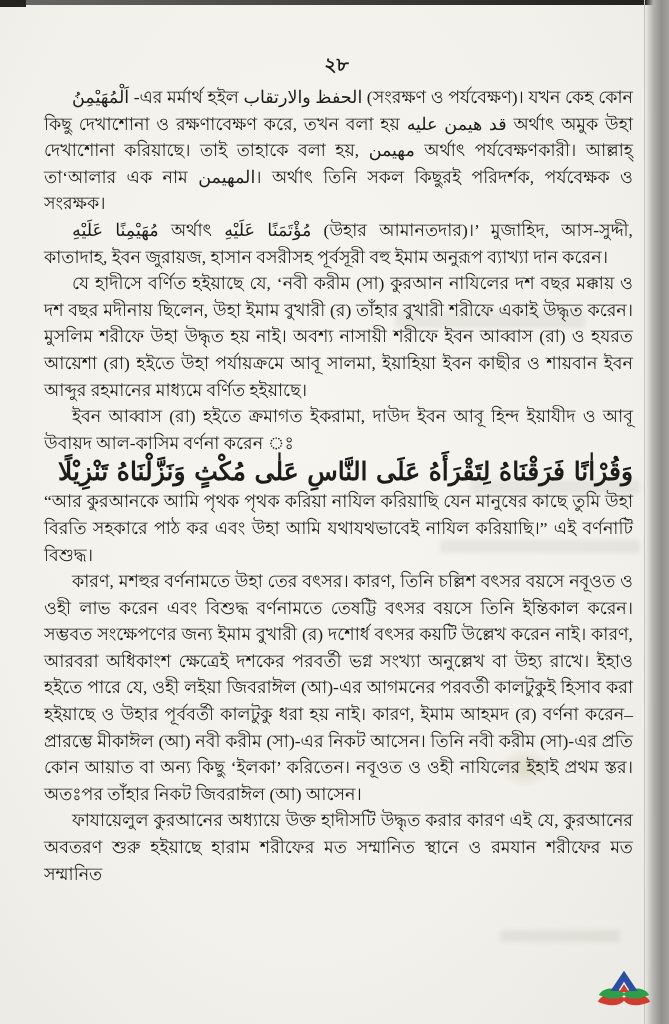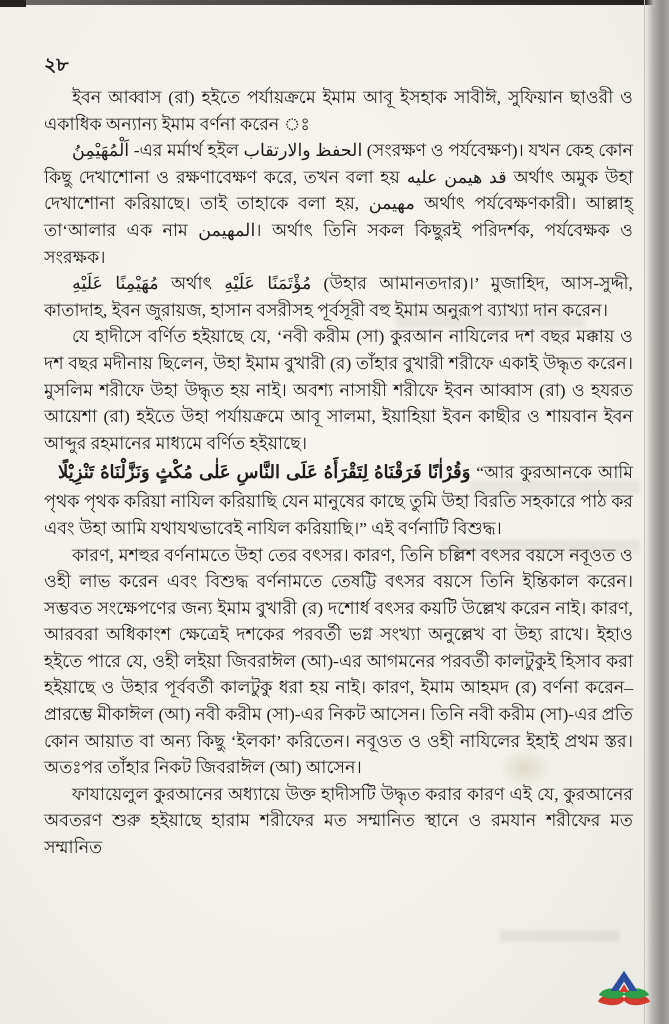--- a/index.html
+++ b/index.html
@@ -31,34 +31,34 @@
     filter:blur(2px);border-radius:4px;pointer-events:none;
   }
   .stain{
     position:absolute;width:54px;height:40px;border-radius:50%;
     background:radial-gradient(ellipse,rgba(205,198,170,0.55),rgba(205,198,170,0) 70%);
     pointer-events:none;
   }
   
   .hdr{
     position:absolute;top:50px;left:44px;right:40px;
-    display:flex;justify-content:space-between;align-items:baseline;
+    display:flex;justify-content:center;align-items:baseline;
     font-size:19px;font-weight:bold;
   }
   
   .body-text{
     position:absolute;top:84px;left:44px;right:36px;
   }
   .para{
     margin:0;text-indent:28px;
     font-size:17.5px;line-height:26.6px;
     text-align:justify;font-weight:500;
   }
   .para.ayah{ text-indent:14px; }
-  .ar{ font-size:18px;line-height:32px;font-weight:bold;white-space:nowrap; }
+  .ar{ font-size:25px;line-height:32px;font-weight:bold;white-space:nowrap; }
   
   .logo{ position:absolute;right:16px;bottom:6px;width:58px;height:50px; }
 </style>
 </head>
 <body>
 
 <div id="scan">
 
   <div class="top-edge"></div>
   <div class="left-corner-mark"></div>
@@ -68,24 +68,24 @@
   <div class="bleed" style="left:470px;top:480px;width:170px;height:14px;"></div>
   <div class="bleed" style="left:440px;top:540px;width:200px;height:13px;"></div>
   <div class="bleed" style="left:500px;top:930px;width:120px;height:12px;"></div>
   <div class="stain" style="left:498px;top:748px;"></div>
 
   <div class="hdr">
     <span>২৮</span>
   </div>
 
   <div class="body-text">
-    <p class="para">ইবন আব্বাস (রা) হইতে পর্যায়ক্রমে ইমাম আবূ ইসহাক সাবীঈ, সুফিয়ান ছাওরী ও একাধিক অন্যান্য ইমাম বর্ণনা করেন ঃ</p>
     <p class="para">اَلْمُهَيْمِنُ -এর মর্মার্থ হইল الحفظ والارتقاب (সংরক্ষণ ও পর্যবেক্ষণ)। যখন কেহ কোন কিছু দেখাশোনা ও রক্ষণাবেক্ষণ করে, তখন বলা হয় قد هيمن عليه অর্থাৎ অমুক উহা দেখাশোনা করিয়াছে। তাই তাহাকে বলা হয়, مهيمن অর্থাৎ পর্যবেক্ষণকারী। আল্লাহ্ তা‘আলার এক নাম المهيمن। অর্থাৎ তিনি সকল কিছুরই পরিদর্শক, পর্যবেক্ষক ও সংরক্ষক।</p>
     <p class="para">مُهَيْمِنًا عَلَيْهِ অর্থাৎ مُؤْتَمَنًا عَلَيْهِ (উহার আমানতদার)।’ মুজাহিদ, আস-সুদ্দী, কাতাদাহ, ইবন জুরায়জ, হাসান বসরীসহ পূর্বসূরী বহু ইমাম অনুরূপ ব্যাখ্যা দান করেন।</p>
     <p class="para">যে হাদীসে বর্ণিত হইয়াছে যে, ‘নবী করীম (সা) কুরআন নাযিলের দশ বছর মক্কায় ও দশ বছর মদীনায় ছিলেন, উহা ইমাম বুখারী (র) তাঁহার বুখারী শরীফে একাই উদ্ধৃত করেন। মুসলিম শরীফে উহা উদ্ধৃত হয় নাই। অবশ্য নাসায়ী শরীফে ইবন আব্বাস (রা) ও হযরত আয়েশা (রা) হইতে উহা পর্যায়ক্রমে আবূ সালমা, ইয়াহিয়া ইবন কাছীর ও শায়বান ইবন আব্দুর রহমানের মাধ্যমে বর্ণিত হইয়াছে।</p>
+    <p class="para">ইবন আব্বাস (রা) হইতে ক্রমাগত ইকরামা, দাউদ ইবন আবূ হিন্দ ইয়াযীদ ও আবূ উবায়দ আল-কাসিম বর্ণনা করেন ঃ</p>
     <p class="para ayah"><span class="ar">وَقُرْاٰنًا فَرَقْنَاهُ لِتَقْرَأَهُ عَلَى النَّاسِ عَلٰى مُكْثٍ وَنَزَّلْنَاهُ تَنْزِيْلًا</span> <span>“আর কুরআনকে আমি পৃথক পৃথক করিয়া নাযিল করিয়াছি যেন মানুষের কাছে তুমি উহা বিরতি সহকারে পাঠ কর এবং উহা আমি যথাযথভাবেই নাযিল করিয়াছি।” এই বর্ণনাটি বিশুদ্ধ।</span></p>
     <p class="para">কারণ, মশহুর বর্ণনামতে উহা তের বৎসর। কারণ, তিনি চল্লিশ বৎসর বয়সে নবূওত ও ওহী লাভ করেন এবং বিশুদ্ধ বর্ণনামতে তেষট্টি বৎসর বয়সে তিনি ইন্তিকাল করেন। সম্ভবত সংক্ষেপণের জন্য ইমাম বুখারী (র) দশোর্ধ বৎসর কয়টি উল্লেখ করেন নাই। কারণ, আরবরা অধিকাংশ ক্ষেত্রেই দশকের পরবর্তী ভগ্ন সংখ্যা অনুল্লেখ বা উহ্য রাখে। ইহাও হইতে পারে যে, ওহী লইয়া জিবরাঈল (আ)-এর আগমনের পরবর্তী কালটুকুই হিসাব করা হইয়াছে ও উহার পূর্ববর্তী কালটুকু ধরা হয় নাই। কারণ, ইমাম আহমদ (র) বর্ণনা করেন– প্রারম্ভে মীকাঈল (আ) নবী করীম (সা)-এর নিকট আসেন। তিনি নবী করীম (সা)-এর প্রতি কোন আয়াত বা অন্য কিছু ‘ইলকা’ করিতেন। নবূওত ও ওহী নাযিলের ইহাই প্রথম স্তর। অতঃপর তাঁহার নিকট জিবরাঈল (আ) আসেন।</p>
     <p class="para">ফাযায়েলুল কুরআনের অধ্যায়ে উক্ত হাদীসটি উদ্ধৃত করার কারণ এই যে, কুরআনের অবতরণ শুরু হইয়াছে হারাম শরীফের মত সম্মানিত স্থানে ও রমযান শরীফের মত সম্মানিত</p>
   </div>
 
   <svg class="logo" viewBox="0 0 60 50" aria-hidden="true">
 
     <path d="M30 30 C 20 24, 7 25, 3 34 C 13 39, 25 39, 30 33 Z" fill="#d33b2f"></path>
     <path d="M30 30 C 40 24, 53 25, 57 34 C 47 39, 35 39, 30 33 Z" fill="#d33b2f"></path>
 

